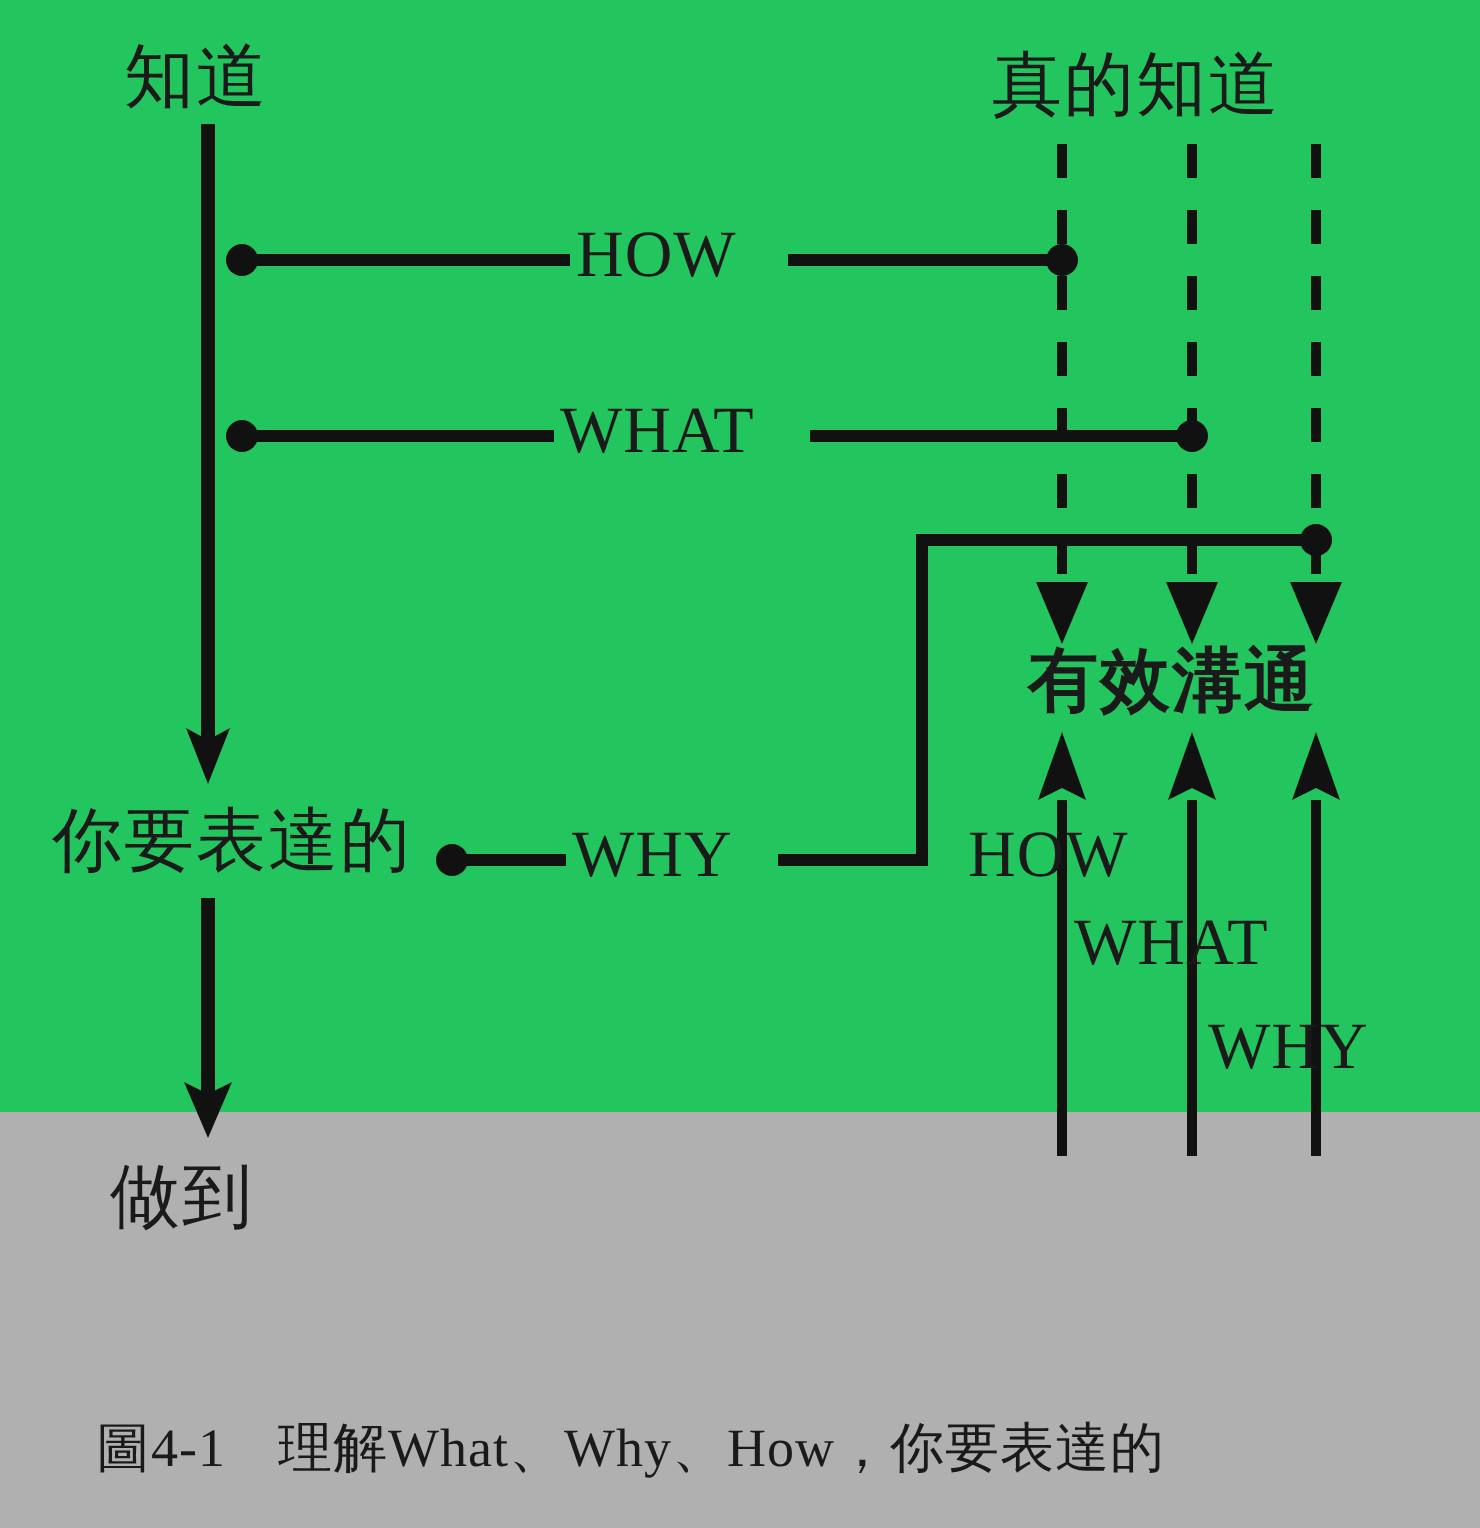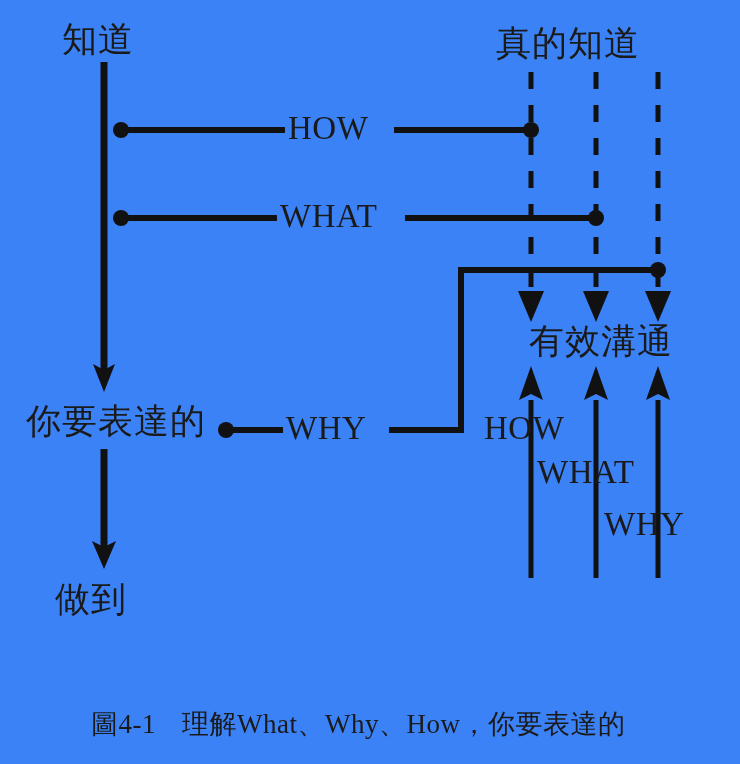--- a/index.html
+++ b/index.html
@@ -9,22 +9,22 @@
   body {
     width: 740px;
     height: 764px;
     background: #b0b0b0;
     font-family: "Liberation Serif", "DejaVu Serif", serif;
     overflow: hidden;
   }
   #figure-root {
     position: relative;
     width: 740px;
-    height: 764px;
-    background: #3b82f6;
+    height: 556px;
+    background: #22c55e;
   }
   #diagram-svg {
     position: absolute;
     left: 0;
     top: 0;
     width: 740px;
     height: 764px;
   }
   .label {
     position: absolute;
@@ -47,21 +47,20 @@
     left: 48px;
     top: 706px;
     font-family: "DejaVu Sans", "Liberation Sans", sans-serif;
     font-size: 27px;
     color: #1a1a1a;
     white-space: nowrap;
     letter-spacing: 0.5px;
   }
   .caption .cap-num {
     font-family: "Liberation Serif", "DejaVu Serif", serif;
-    margin-left: 43px;
   }
   .caption .cap-gap {
     display: inline-block;
     width: 26px;
   }
   .caption .cap-latin {
     font-family: "Liberation Serif", "DejaVu Serif", serif;
   }
 </style>
 </head>
@@ -131,21 +130,21 @@
   </svg>
 
   <div class="label cjk" style="left:62px; top:22px;">知道</div>
 
   <div class="label cjk" style="left:26px; top:404px;">你要表達的</div>
 
   <div class="label cjk" style="left:55px; top:582px;">做到</div>
 
   <div class="label cjk" style="left:496px; top:26px;">真的知道</div>
 
-  <div class="label cjk" style="left:529px; top:324px;">有效溝通</div>
+  <div class="label cjk" style="left:514px; top:324px;font-weight:bold;">有效溝通</div>
 
 
   <div class="label latin" style="left:288px; top:112px;">HOW</div>
 
   <div class="label latin" style="left:280px; top:200px;">WHAT</div>
 
   <div class="label latin" style="left:286px; top:412px;">WHY</div>
 
   <div class="label latin" style="left:484px; top:412px;">HOW</div>
 

